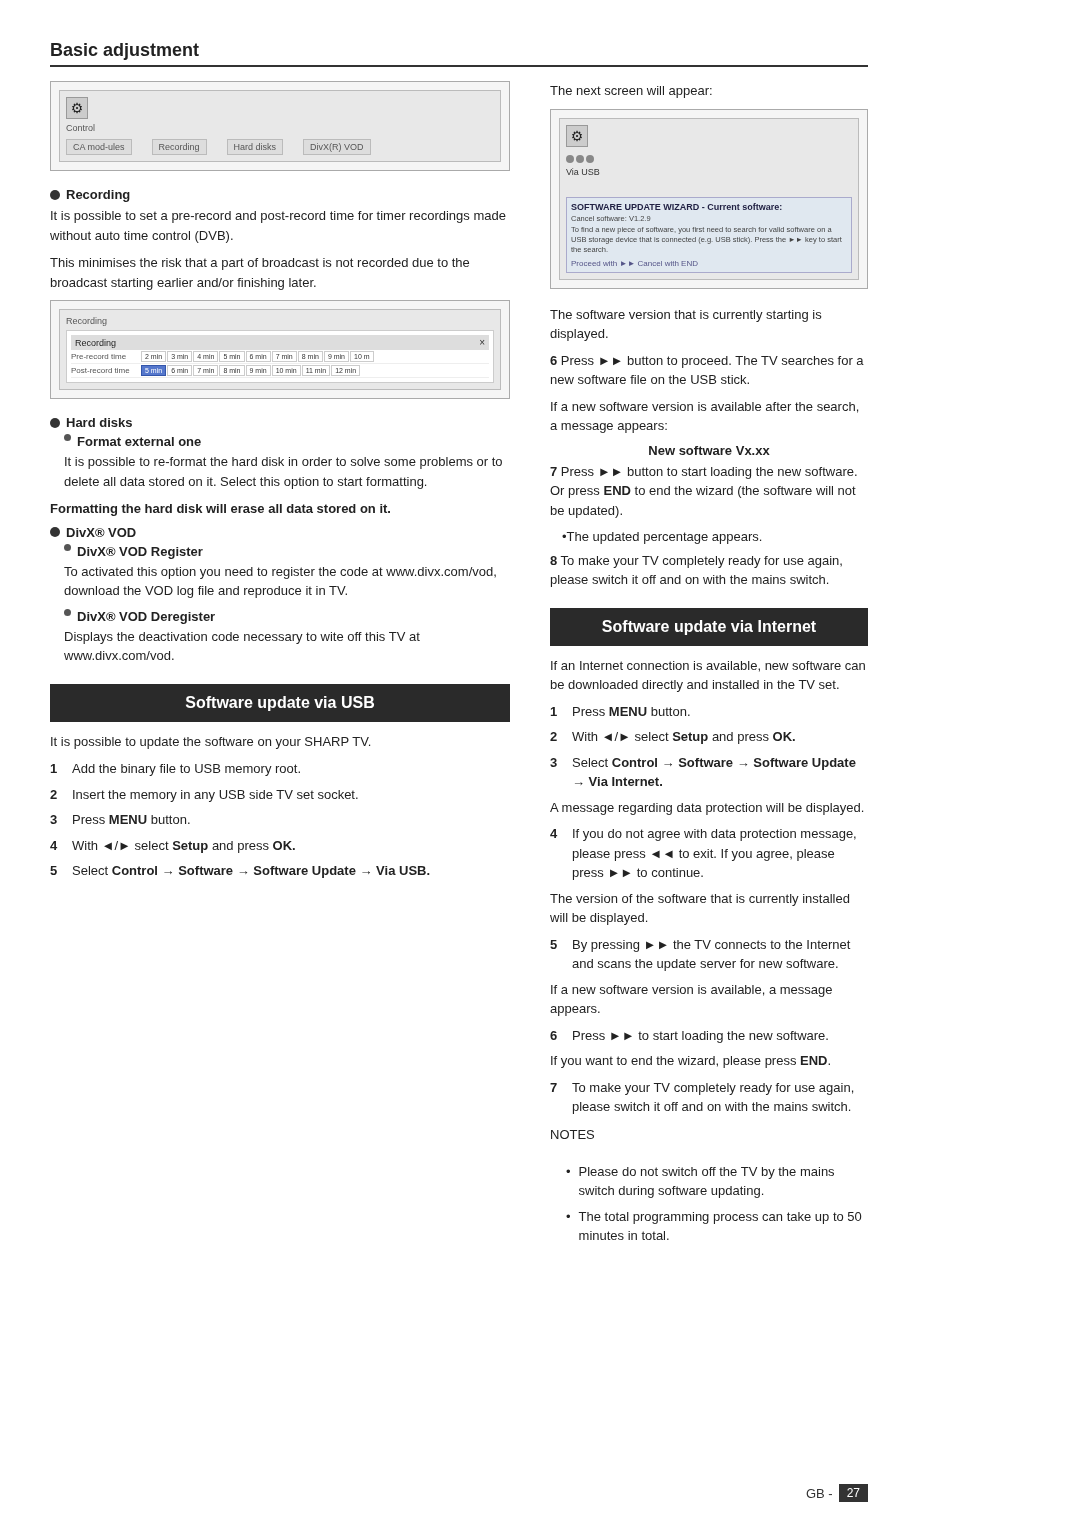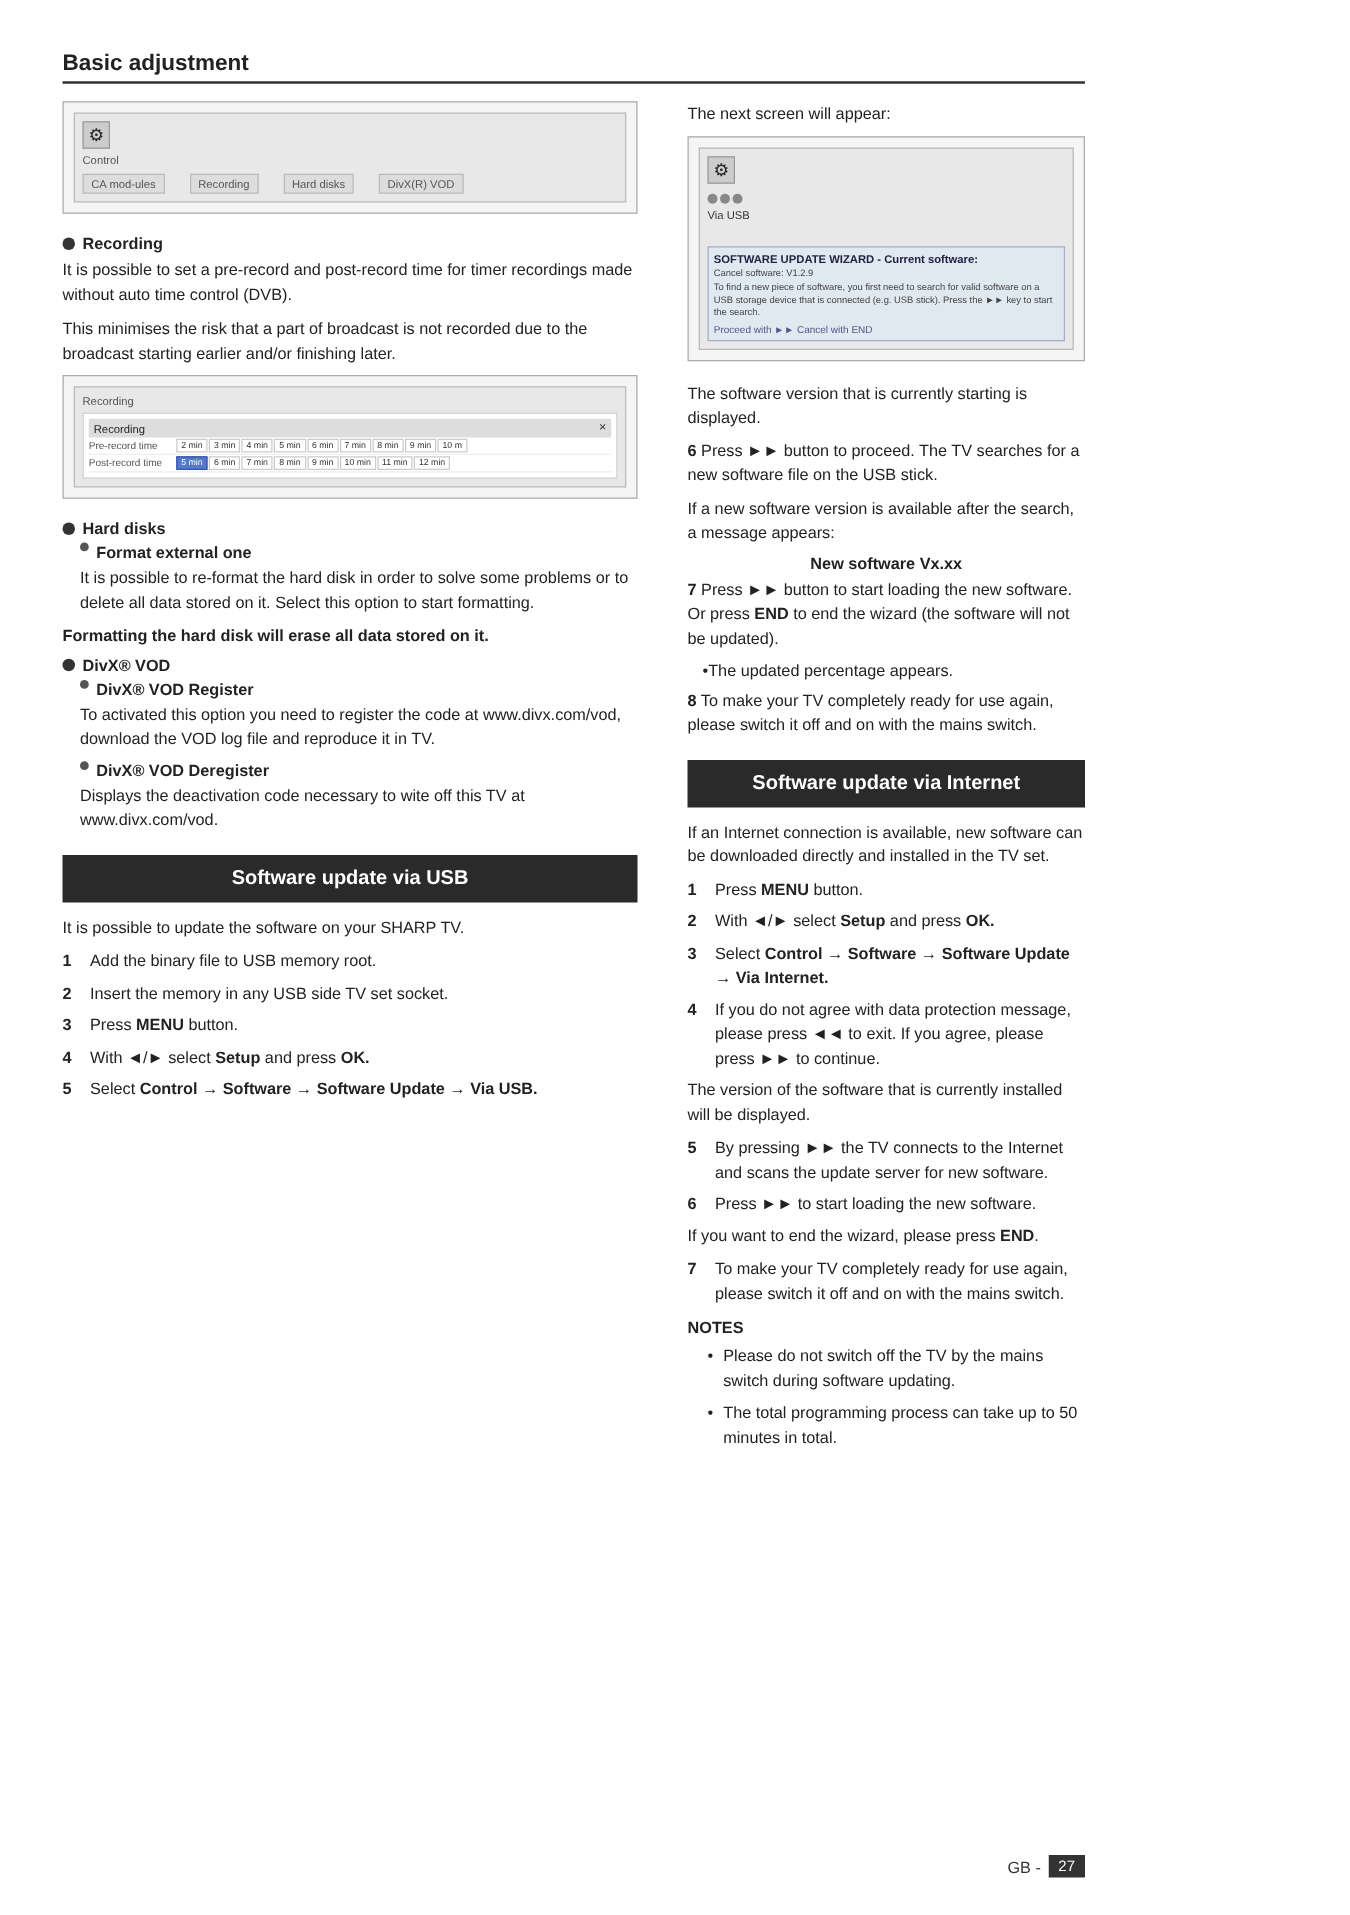--- a/index.html
+++ b/index.html
@@ -238,21 +238,21 @@
       font-weight: bold;
       flex-shrink: 0;
       min-width: 14px;
     }
 
     b, strong { font-weight: bold; }
 
     .right-col-text { line-height: 1.5; margin-bottom: 7px; }
 
     .notes-section { margin-top: 10px; }
-    .notes-title { font-weight: bold; margin-bottom: 6px; }
+    .notes-title { font-weight: normal; margin-bottom: 20px; }
     .notes-list { list-style: none; padding: 0; }
     .notes-list li {
       display: flex;
       gap: 8px;
       margin-bottom: 6px;
       line-height: 1.5;
     }
     .notes-bullet { flex-shrink: 0; }
 
     .page-number {
@@ -481,37 +481,39 @@
         <li>
           <span class="num">2</span>
           <span>With ◄/► select <strong>Setup</strong> and press <strong>OK.</strong></span>
         </li>
         <li>
           <span class="num">3</span>
           <span>Select <strong>Control → Software → Software Update → Via Internet.</strong></span>
         </li>
       </ul>
 
+      <p class="right-col-text">A message regarding data protection will be displayed.</p>
 
       <ul class="numbered-list">
         <li>
           <span class="num">4</span>
           <span>If you do not agree with data protection message, please press ◄◄ to exit. If you agree, please press ►► to continue.</span>
         </li>
       </ul>
 
       <p class="right-col-text">The version of the software that is currently installed will be displayed.</p>
 
       <ul class="numbered-list">
         <li>
           <span class="num">5</span>
           <span>By pressing ►► the TV connects to the Internet and scans the update server for new software.</span>
         </li>
       </ul>
 
+      <p class="right-col-text">If a new software version is available, a message appears.</p>
 
       <ul class="numbered-list">
         <li>
           <span class="num">6</span>
           <span>Press ►► to start loading the new software.</span>
         </li>
       </ul>
 
       <p class="right-col-text">If you want to end the wizard, please press <strong>END</strong>.</p>
 

